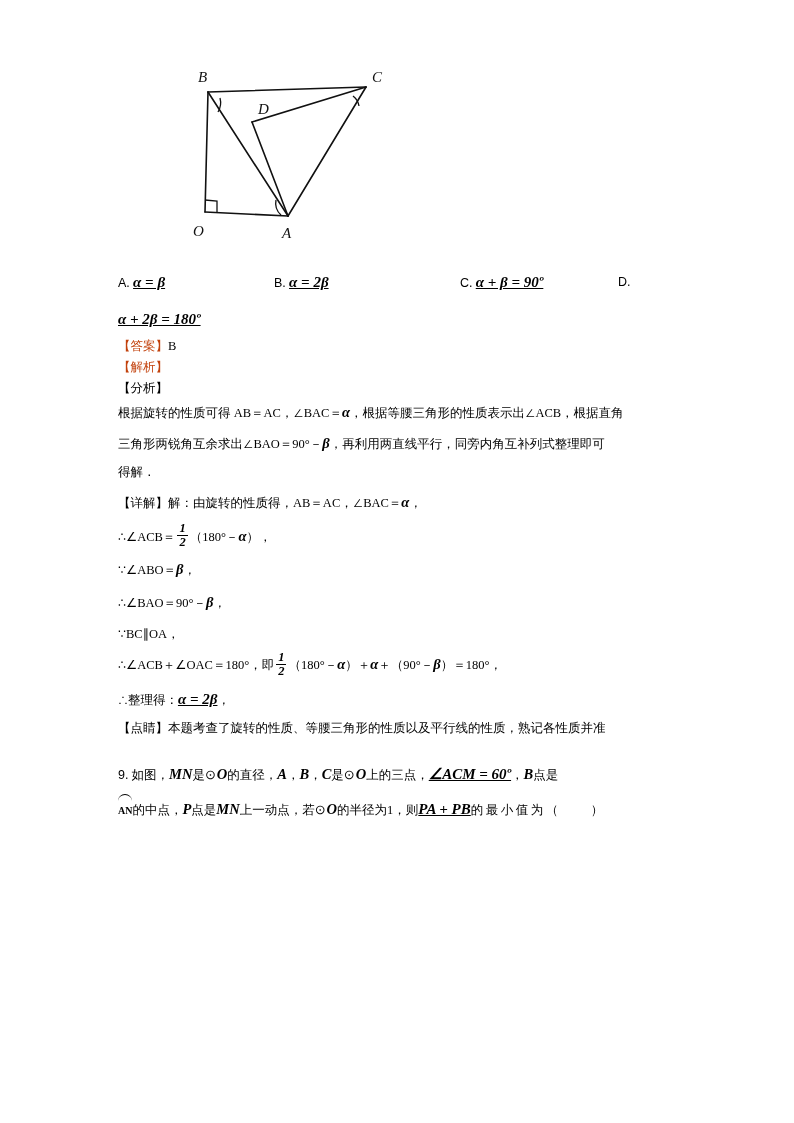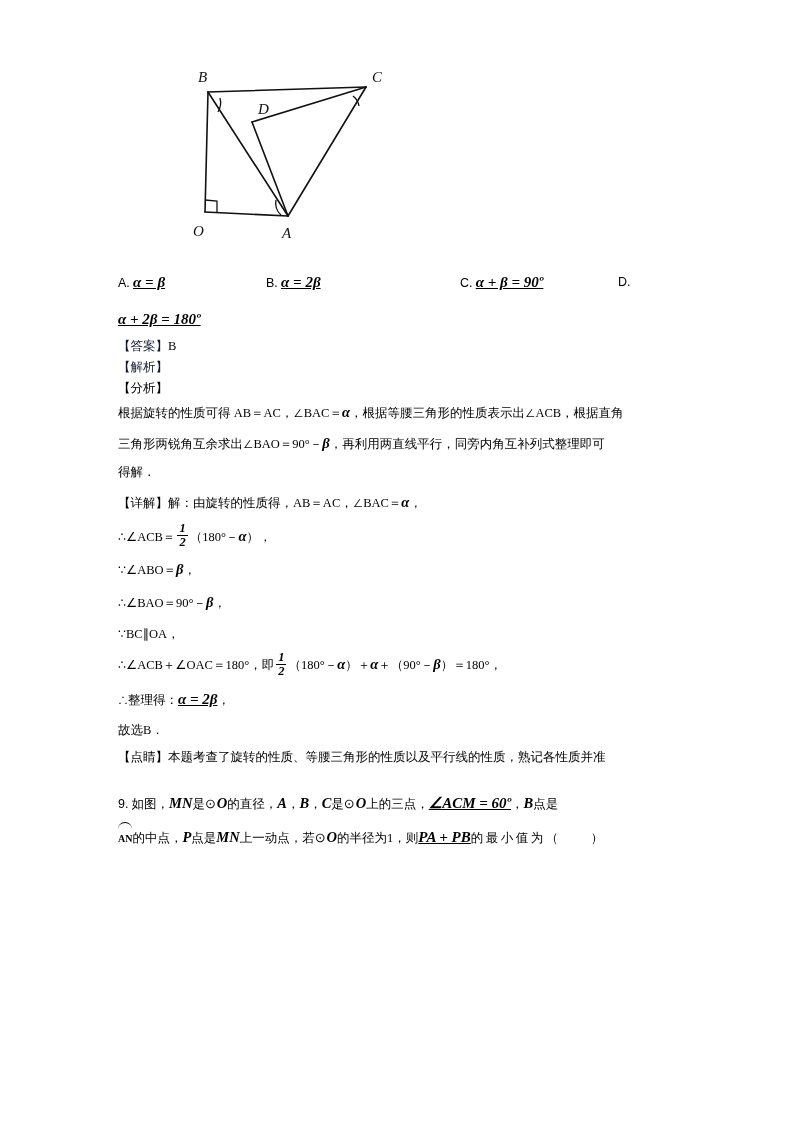--- a/index.html
+++ b/index.html
@@ -32,21 +32,21 @@
   
   .figure-wrap {
     position: relative;
     width: 270px;
     height: 200px;
     margin-left: 30px;
     margin-bottom: 8px;
   }
   .figure-wrap svg { display: block; }
   .blue {
-    color: #0f172a;
+    color: #c2410c;
   }
   .mathi {
     font-family: "Liberation Serif", serif;
     font-style: italic;
     font-weight: bold;
     font-size: 15px;
     text-decoration: underline;
   }
   .mathb {
     font-family: "Liberation Serif", serif;
@@ -63,21 +63,21 @@
     margin-bottom: 2px;
   }
   .opt {
     position: absolute;
     top: 0;
     white-space: nowrap;
     font-size: 13px;
   }
   .opt .tag { font-family: "Liberation Sans", sans-serif; font-size: 12.5px; }
   .opt-a { left: 0px; }
-  .opt-b { left: 148px; }
+  .opt-b { left: 156px; }
   .opt-c { left: 342px; }
   .opt-d { left: 500px; }
   .opt-d-cont {
     margin-top: 6px;
     margin-bottom: 10px;
   }
 
   .ans-line { margin-top: 10px; font-size: 12.5px; }
   .sec-line { margin-top: 4px; font-size: 12.5px; }
 
@@ -251,23 +251,20 @@
     </div>
 
     <div class="step">
       <span>∴∠ACB＋∠OAC＝180°，即</span><span class="frac"><span class="num">1</span><span class="den">2</span></span><span>（180°－</span><span class="mathb">α</span><span>）＋</span><span class="mathb">α</span><span>＋（90°－</span><span class="mathb">β</span><span>）＝180°，</span>
     </div>
 
     <div class="step">
       <span>∴整理得：</span><span class="mathi">α = 2β</span><span>，</span>
     </div>
 
-    <div class="step">
-      <span>故选B．</span>
-    </div>
 
     <div class="para para-tight">
       <span>【点睛】</span><span>本题考查了旋转的性质、等腰三角形的性质以及平行线的性质，熟记各性质并准</span><br>
     </div>
 
     <div class="q9">
       <span class="qnum">9.</span>
       <span>如图，</span><span class="mathb">MN</span><span>是</span><span class="circO odot">O</span><span>的直径，</span><span class="mathb">A</span><span>，</span><span class="mathb">B</span><span>，</span><span class="mathb">C</span><span>是</span><span class="circO odot">O</span><span>上的三点，</span><span class="mathi">∠ACM = 60º</span><span>，</span><span class="mathb">B</span><span>点是</span><br>
       <span class="arc">AN</span><span>的中点，</span><span class="mathb">P</span><span>点是</span><span class="mathb">MN</span><span>上一动点，若</span><span class="circO odot">O</span><span>的半径为1，则</span><span class="mathi">PA + PB</span><span class="blank-paren">的最小值为（　　）</span>
     </div>

